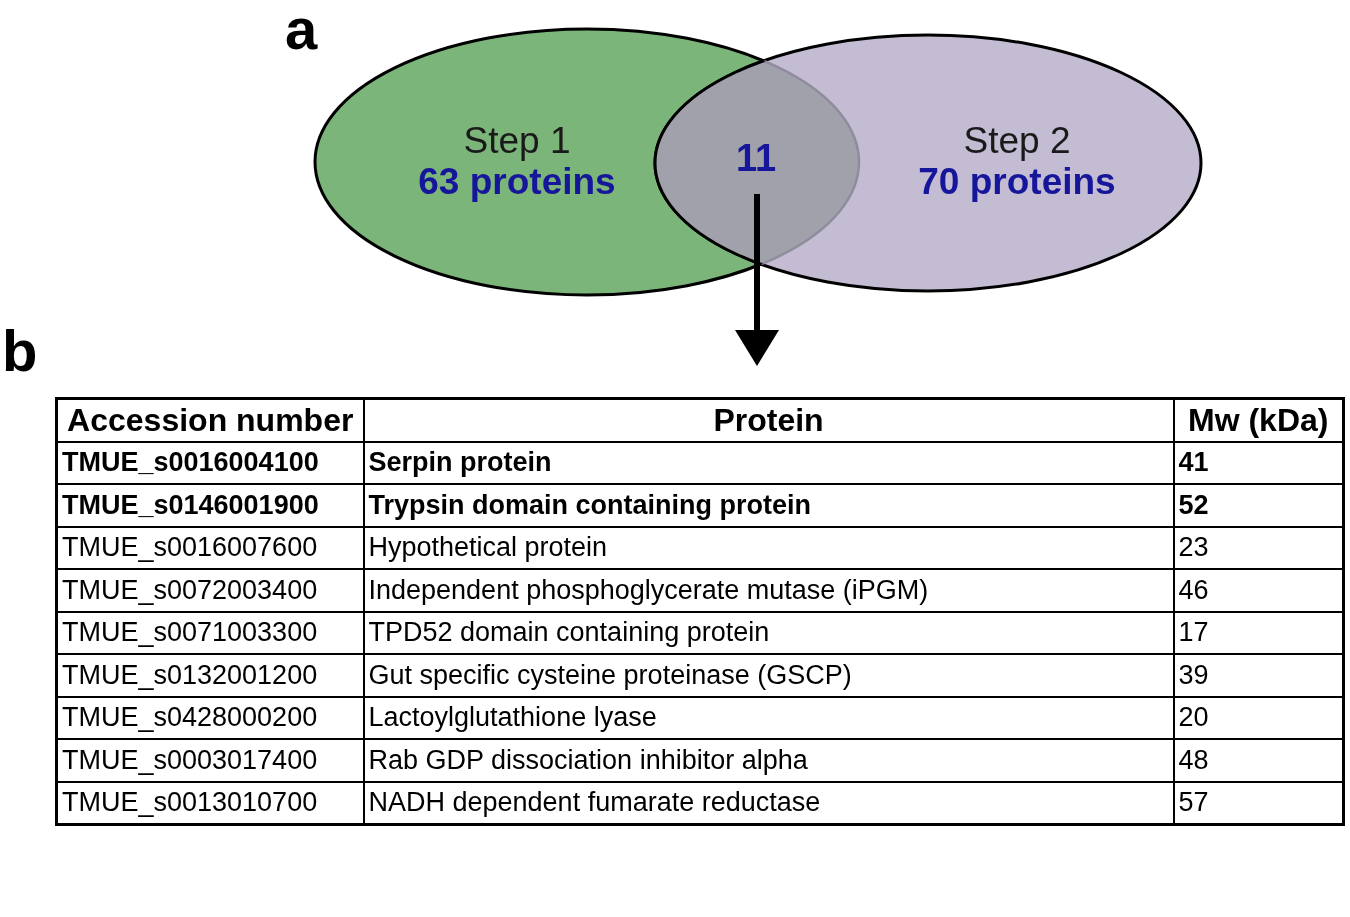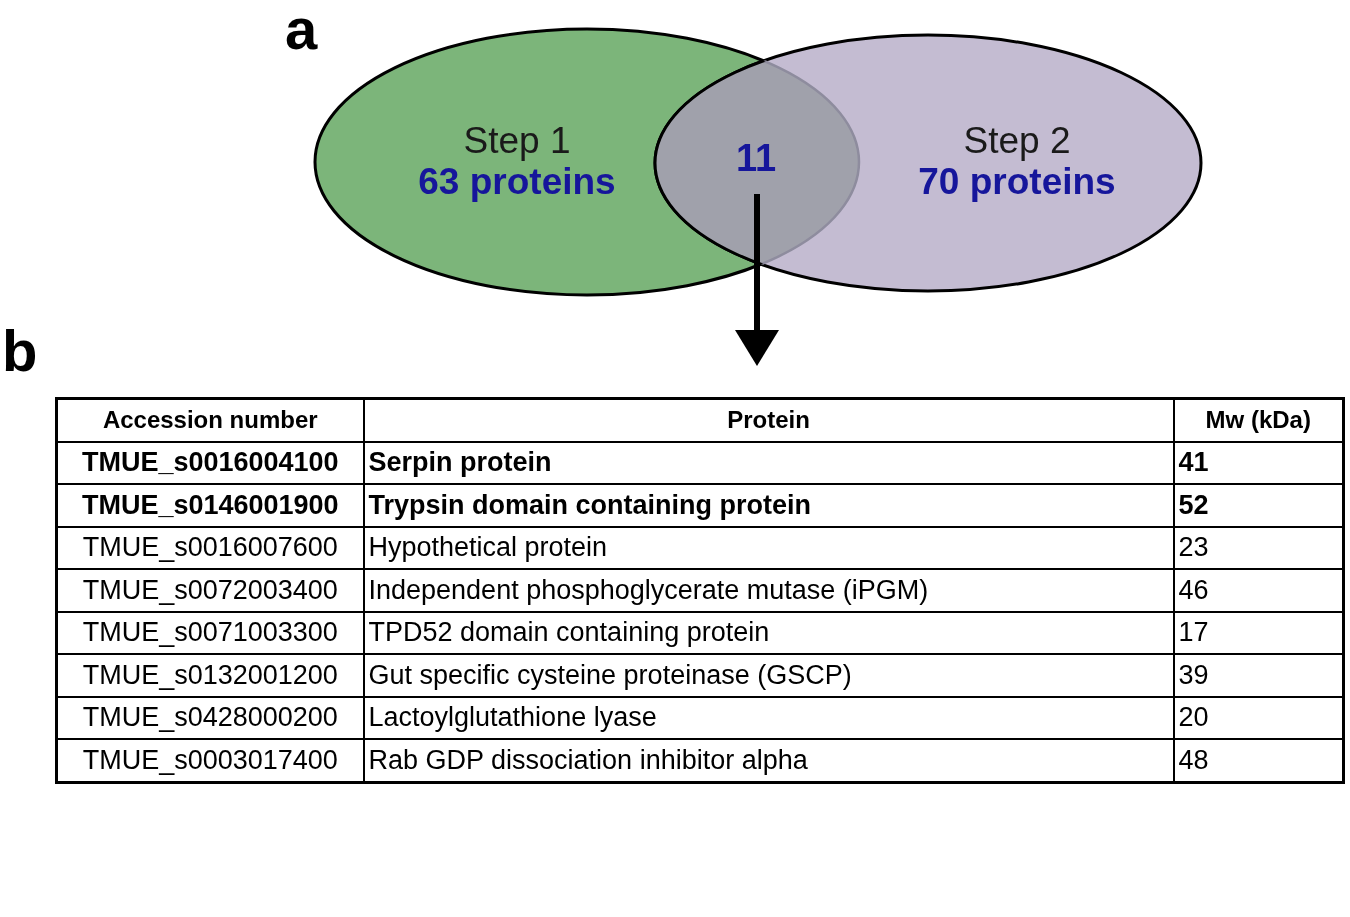--- a/index.html
+++ b/index.html
@@ -65,25 +65,25 @@
     border: 2px solid #000000;
     height: 40.5px;
     padding: 0 4px;
     font-size: 27px;
     color: #000000;
     white-space: nowrap;
     overflow: hidden;
     vertical-align: middle;
   }
   #protein-table th {
-    font-size: 24px;
+    font-size: 32px;
     font-weight: 700;
     text-align: center;
   }
-  td.cell-acc { text-align: center; padding-left: 2px; }
+  td.cell-acc { text-align: left; padding-left: 2px; }
   td.cell-protein { text-align: left; padding-left: 5px; margin-top: 43px; }
   td.cell-mw { text-align: left; }
   tr.bold-row td { font-weight: 700; }
 </style>
 </head>
 <body>
 
 <div id="stage">
 
   <div id="panel-a" class="panel-label">a</div>
@@ -171,16 +171,21 @@
       <tr>
         <td class="cell-acc">TMUE_s0428000200</td>
         <td class="cell-protein">Lactoylglutathione lyase</td>
         <td class="cell-mw">20</td>
       </tr>
       <tr>
         <td class="cell-acc">TMUE_s0003017400</td>
         <td class="cell-protein">Rab GDP dissociation inhibitor alpha</td>
         <td class="cell-mw">48</td>
       </tr>
+      <tr>
+        <td class="cell-acc">TMUE_s0013010700</td>
+        <td class="cell-protein">NADH dependent fumarate reductase</td>
+        <td class="cell-mw">57</td>
+      </tr>
     </tbody>
   </table>
 
 </div>
 
 </body></html>

